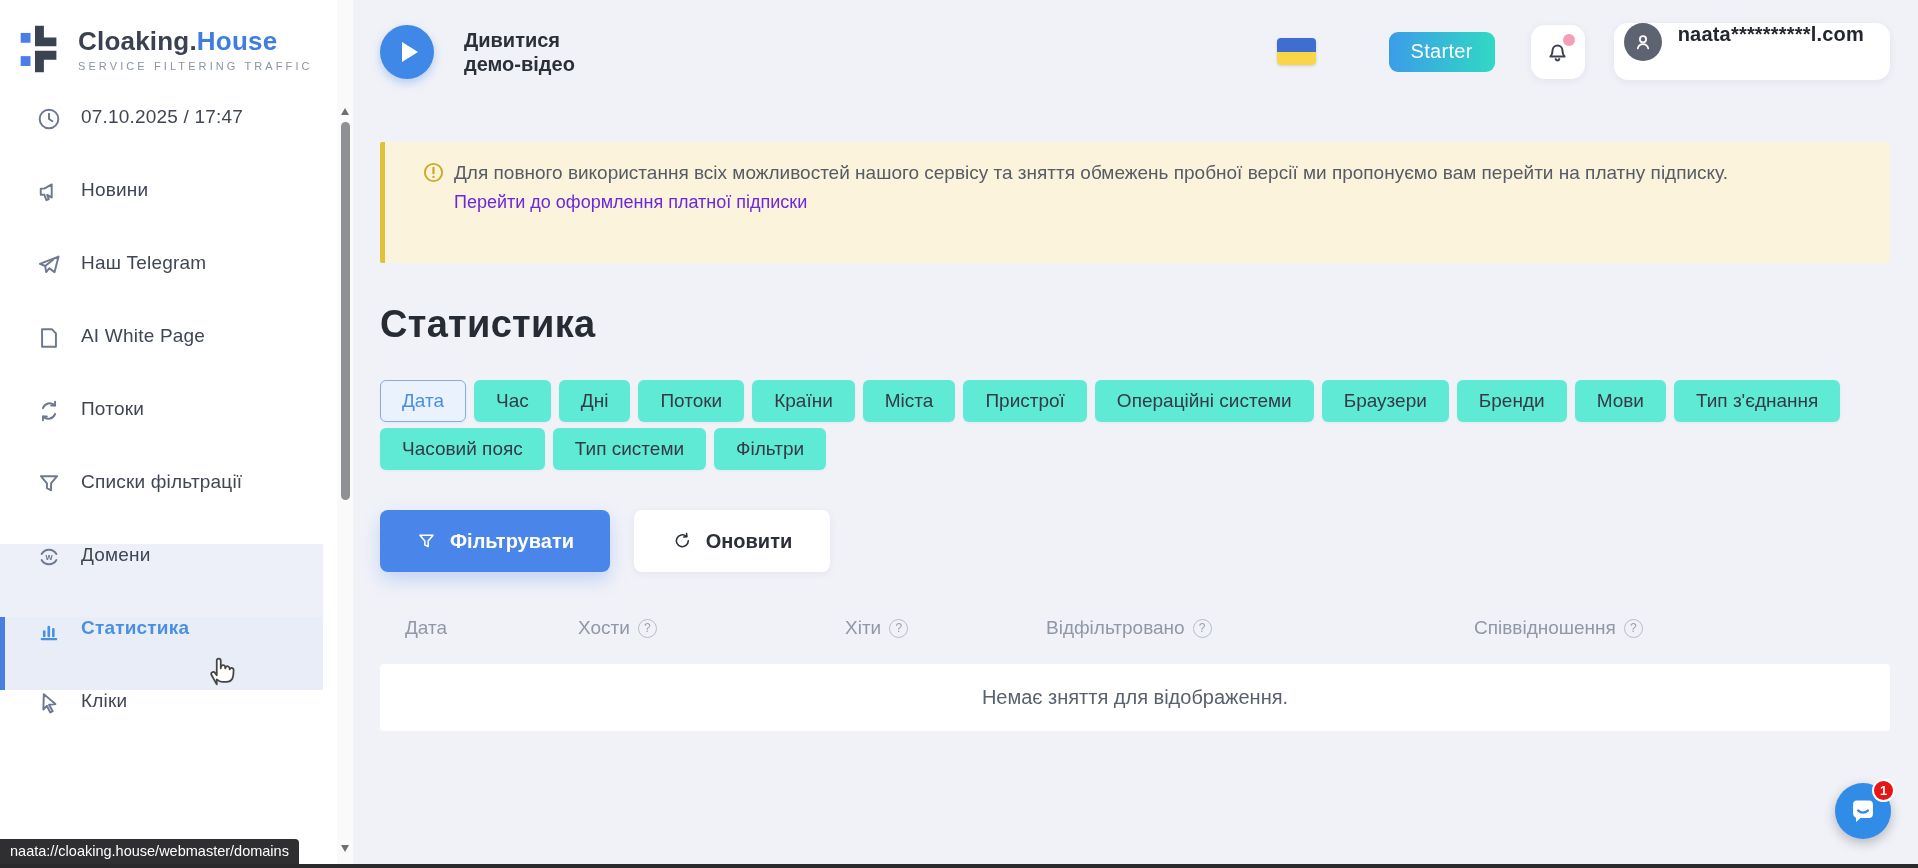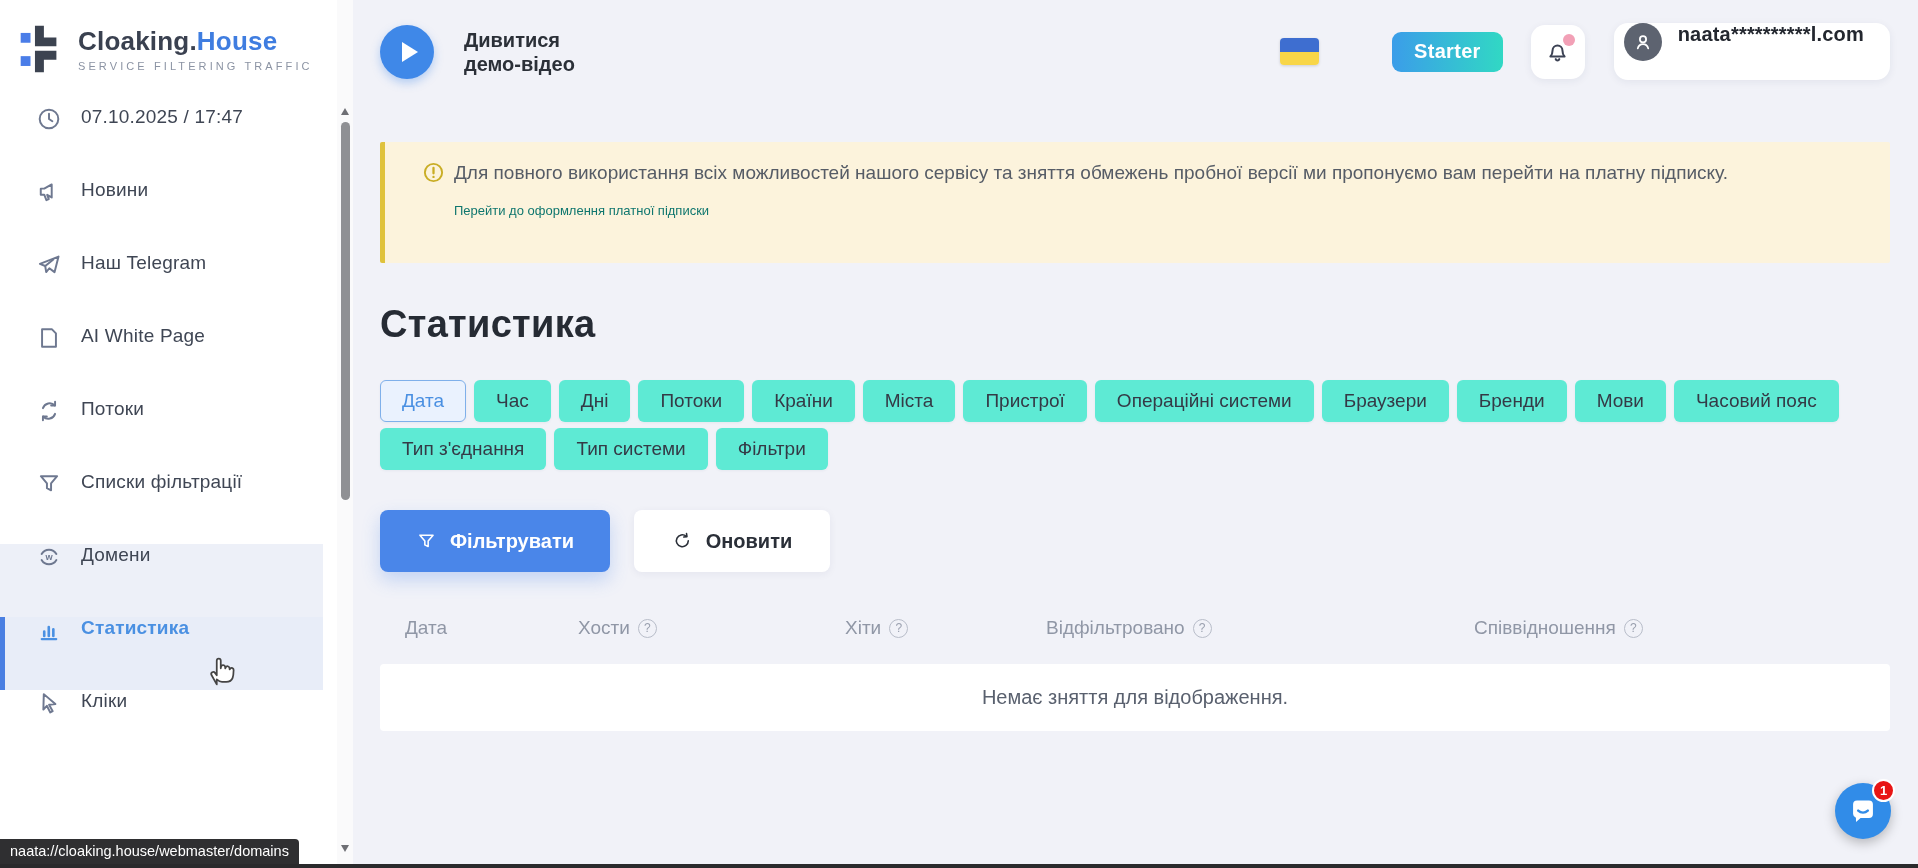--- a/index.html
+++ b/index.html
@@ -37,33 +37,33 @@
   
   .topbar { position:absolute; left:353px; right:0; top:0; height:103px; display:flex; align-items:center; justify-content:space-between; padding:0 28px 0 27px;gap:16px; }
   .demo { display:flex; align-items:center; gap:30px; cursor:pointer; }
   .play { width:54px; height:54px; border-radius:50%; background:#3f88e8; display:flex; align-items:center; justify-content:center; box-shadow:0 4px 10px rgba(63,136,232,.35); }
   .tri { width:0; height:0; border-left:16px solid #fff; border-top:10px solid transparent; border-bottom:10px solid transparent; margin-left:5px; }
   .demo-label { width:132px; font-size:20px; line-height:24px; font-weight:700; color:#2b3038; }
   .top-right { display:flex; align-items:center; }
   .flag { width:39px; height:27px; border-radius:4px; overflow:hidden; margin-right:73px; cursor:pointer; box-shadow:0 1px 3px rgba(0,0,0,.15); }
   .flag .f-b { height:50%; background:#3e6ed0; }
   .flag .f-y { height:50%; background:#f8d648; }
-  .plan { height:40px; padding:0 22px; border-radius:9px; display:flex; align-items:center; font-size:20px; font-weight:700; color:#fff; letter-spacing:.3px; background:linear-gradient(90deg,#3b9de9,#31d8c4); margin-right:28px; cursor:pointer; }
+  .plan { height:40px; padding:0 22px; border-radius:9px; display:flex; align-items:center; font-size:20px; font-weight:400; color:#fff; letter-spacing:.3px; background:linear-gradient(90deg,#3b9de9,#31d8c4); margin-right:36px; cursor:pointer; }
   .bell-box { position:relative; width:54px; height:54px; border-radius:14px; background:#fff; display:flex; align-items:center; justify-content:center; margin-right:29px; cursor:pointer; box-shadow:0 2px 8px rgba(30,40,80,.07); }
   .bell-ic { width:27px; height:27px; color:#3c4254; }
   .bell-dot { position:absolute; top:9px; right:10px; width:12px; height:12px; border-radius:50%; background:#f2a0b6; }
   .user { height:57px; border-radius:14px; background:#fff; display:flex; gap:16px; padding:0 26px 0 10px; cursor:pointer; box-shadow:0 2px 8px rgba(30,40,80,.07); }
   .avatar { width:38px; height:38px; border-radius:50%; background:#5d6370; color:#fff; padding:7px; }
   .email { font-size:20px; font-weight:700; color:#23272f; letter-spacing:.2px; }
   
   .content { position:absolute; left:380px; right:28px; top:142px; }
   .banner { background:#fcf3dc; border-left:5px solid #dfc23c; border-radius:2px; min-height:121px; display:flex; padding:17px 24px 18px 37px; }
   .warn-ic { width:23px; height:23px; color:#c9ad25; margin:2px 9px 0 0; flex:0 0 23px; }
   .banner-text { font-size:19px; line-height:27px; color:#565c66; max-width:1450px; }
-  .banner-link { display:inline-block; margin-top:17px; font-size:13px; color:#0f766e; cursor:pointer; text-decoration:none; }
+  .banner-link { display:inline-block; margin-top:6px; font-size:18px; color:#6d28d9; cursor:pointer; text-decoration:none; }
   .title { margin-top:40px; font-size:38px; font-weight:800; color:#262b34; letter-spacing:.3px; height:44px; }
   .chips { margin-top:33px; display:flex; flex-wrap:wrap; gap:6px 8px; }
   .chip { height:42px; padding:0 21px; border:1px solid transparent; border-radius:6px; background:#5eead4; font-family:inherit; font-size:19px; color:#343a46; cursor:pointer; box-shadow:0 1px 3px rgba(25,35,70,.05); }
   .chip.active { background:#eaf2fe; border-color:#7fb0ea; color:#4a90e2; }
   .actions { margin-top:40px; display:flex; gap:24px; }
   .btn { height:62px; border:none; border-radius:8px; display:flex; align-items:center; justify-content:center; gap:13px; font-family:inherit; font-size:20px; font-weight:600; cursor:pointer; }
   .btn.primary { min-width:230px; background:#4a86e9; color:#fff; box-shadow:0 8px 18px rgba(74,134,233,.28); }
   .btn.ghost { min-width:196px; background:#fff; color:#2a2f38; box-shadow:0 2px 8px rgba(30,40,80,.06); }
   .btn-ic { width:21px; height:21px; }
   .thead { margin-top:40px; display:grid; grid-template-columns:173px 267px 201px 428px 1fr; padding-left:25px; height:32px; align-items:center; }
@@ -246,22 +246,22 @@
         <button class="chip">Час</button>
         <button class="chip">Дні</button>
         <button class="chip">Потоки</button>
         <button class="chip">Країни</button>
         <button class="chip">Міста</button>
         <button class="chip">Пристрої</button>
         <button class="chip">Операційні системи</button>
         <button class="chip">Браузери</button>
         <button class="chip">Бренди</button>
         <button class="chip">Мови</button>
+        <button class="chip">Тип з'єднання</button>
         <button class="chip">Часовий пояс</button>
-        <button class="chip">Тип з'єднання</button>
         <button class="chip">Тип системи</button>
         <button class="chip">Фільтри</button>
       </div>
 
     <div class="actions">
       <button class="btn primary">
         <span class="btn-ic ic" data-icon="funnel">
             <svg viewBox="0 0 24 24">
               <path d="M4.5 4.8h15l-5.6 6.6v6.4l-3.8-1.9v-4.5z"></path>
             </svg>

